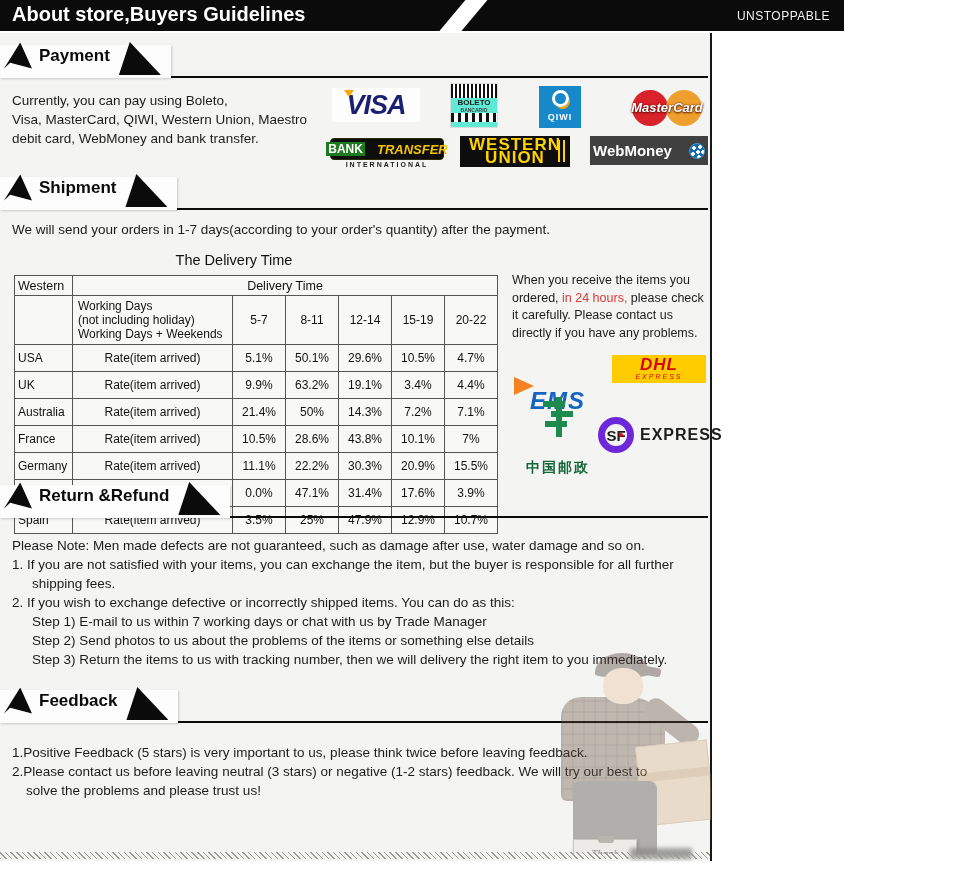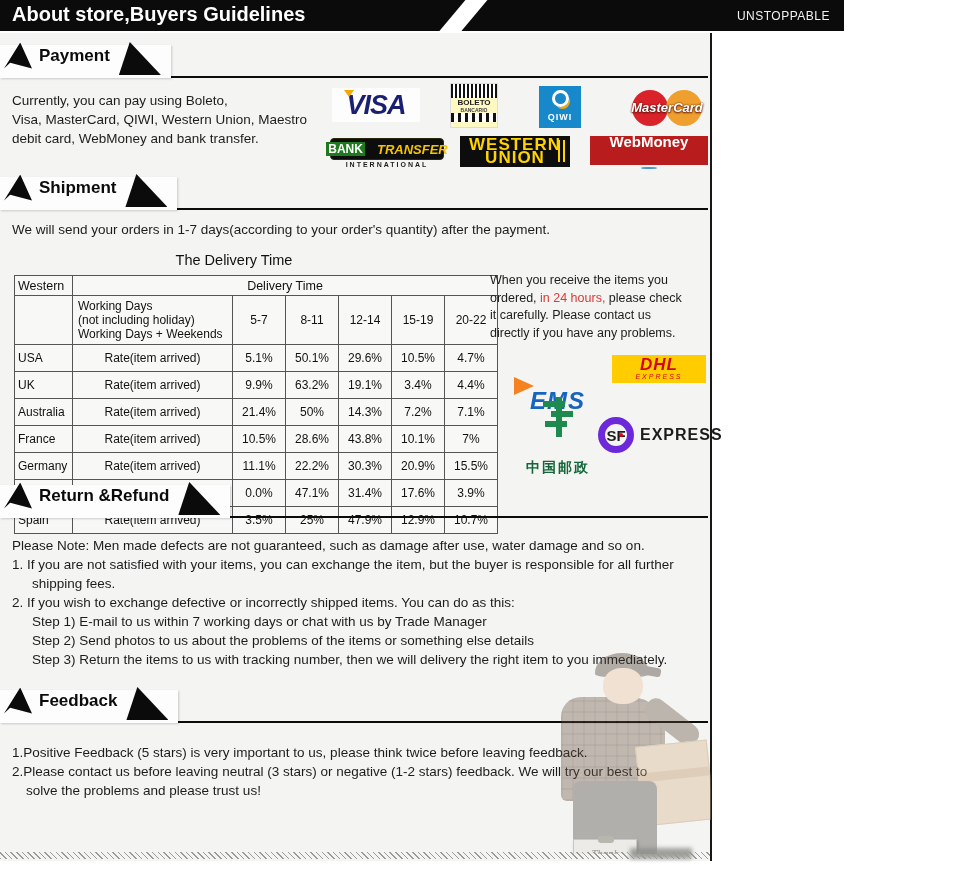--- a/index.html
+++ b/index.html
@@ -26,56 +26,56 @@
   .prewrap { white-space:pre-line; }
   .hang { padding-left:14px; text-indent:-14px; }
   .hang2 { padding-left:20px; text-indent:-20px; }
 
   
   #paylogos { position:absolute; left:325px; top:50px; width:384px; height:100px; }
   .plogo { position:absolute; }
   .visa { left:7px; top:5px; width:88px; height:34px; background:#fdfdfd; text-align:center; }
   .visa .vtxt { font-size:27px; font-weight:bold; font-style:italic; color:#1a1f71; letter-spacing:-1px; line-height:34px; }
   .visa .vflame { position:absolute; left:12px; top:2px; width:10px; height:7px; background:#f7a600; clip-path:polygon(0 0,100% 0,50% 100%); }
-  .boleto { left:125px; top:0; width:48px; height:45px; background:#fef9c3; border:1px solid #ddd; text-align:center; overflow:hidden; }
+  .boleto { left:125px; top:0; width:48px; height:45px; background:#5eead4; border:1px solid #ddd; text-align:center; overflow:hidden; }
   .bars { height:14px; background:repeating-linear-gradient(90deg,#111 0 2px,#fff 2px 4px); }
   .bars.b2 { height:9px; background:repeating-linear-gradient(90deg,#111 0 3px,#fff 3px 7px); }
   .boleto .bl1 { font-size:8px; font-weight:bold; line-height:9px; letter-spacing:0; }
   .boleto .bl2 { font-size:5px; font-weight:bold; color:#444; line-height:6px; }
   .qiwi { left:214px; top:3px; width:42px; height:42px; background:#1788c9; text-align:center; }
   .qiwi .qring { display:inline-block; margin-top:4px; width:17px; height:17px; border:3px solid #fff; border-radius:50%; box-shadow:2px 3px 0 -1px #f7a600; }
   .qiwi .qtxt { font-size:9px; font-weight:bold; color:#fff; letter-spacing:1px; margin-top:1px; }
   .mastercard { left:303px; top:6px; width:78px; height:38px; }
   .mc-c { position:absolute; top:1px; width:36px; height:36px; border-radius:50%; }
   .mc-red { left:4px; background:#d9222a; }
   .mc-org { right:4px; background:#ee9f2d; }
   .mc-txt { position:absolute; left:0; right:0; top:11px; text-align:center; font-size:13px; font-weight:bold; font-style:italic; color:#fff; text-shadow:0 1px 2px #5a1208, 0 0 2px #5a1208; }
   .banktransfer { left:5px; top:55px; width:114px; height:30px; }
   .bt-band { height:22px; background:#0d0d0d; border-radius:4px; border:1px solid #2a2a0a; display:flex; align-items:center; justify-content:center; gap:12px; }
   .bt-bank { color:#fff; font-weight:bold; font-size:12px; background:#1e7a1e; padding:0 2px; }
   .bt-transfer { color:#f5c400; font-weight:bold; font-style:italic; font-size:13px; }
   .bt-intl { text-align:center; font-size:7px; font-weight:bold; letter-spacing:2px; color:#1c1c1c; margin-top:1px; }
   .westernunion { left:135px; top:53px; width:110px; height:31px; background:#0d0d0d; text-align:center; padding-top:2px; position:absolute; }
   .wu-l { color:#ffd200; font-weight:bold; font-size:17px; letter-spacing:1px; line-height:13px; }
   .wu-bars { position:absolute; right:5px; top:4px; width:7px; height:22px; border-left:2px solid #ffd200; border-right:2px solid #ffd200; }
-  .webmoney { left:265px; top:53px; width:118px; height:29px; background:#b91c1c; display:flex; align-items:center; justify-content:center; gap:17px;flex-direction:column; }
+  .webmoney { left:265px; top:53px; width:118px; height:29px; background:#404040; display:flex; align-items:center; justify-content:center; gap:17px; }
   .wm-txt { color:#fff; font-size:15px; font-weight:bold; }
   .wm-globe { width:16px; height:16px; border-radius:50%; background:radial-gradient(circle 2px at 4px 4px,#fff 95%,transparent), radial-gradient(circle 2px at 10px 3px,#fff 95%,transparent), radial-gradient(circle 2px at 13px 8px,#fff 95%,transparent), radial-gradient(circle 2px at 8px 8px,#fff 95%,transparent), radial-gradient(circle 2px at 3px 10px,#fff 95%,transparent), radial-gradient(circle 2px at 9px 13px,#fff 95%,transparent), #0a6ab5; border:1px solid #4c96cf; }
 
   
   #dtable { position:absolute; left:14px; top:242px; border-collapse:collapse; font-size:12px; color:#111; }
   #dtable td { border:1px solid #555; text-align:center; vertical-align:middle; padding:1px 3px; height:27px; background:#f8f8f6; }
   #dtable .hrow td { height:20px; font-size:12.5px; }
   #dtable .c-country { width:58px; text-align:left; }
   #dtable .c-label { width:160px; }
   #dtable .c-day { width:53px; }
   #dtable .wd-cell { text-align:left; font-size:12px; line-height:14px; padding:3px 5px; }
 
   
-  #shipnote { position:absolute; left:490px; top:239px; width:196px; font-size:12.5px; line-height:17.5px; color:#1c1c1c; }
+  #shipnote { position:absolute; left:512px; top:239px; width:196px; font-size:12.5px; line-height:17.5px; color:#1c1c1c; }
   #shipnote .red { color:#d93a36; }
   #carriers { position:absolute; left:512px; top:318px; width:198px; height:130px; }
   .ems { position:absolute; left:2px; top:6px; display:flex; align-items:center; }
   .ems-wing { width:0; height:0; border-top:9px solid transparent; border-bottom:9px solid transparent; border-left:20px solid #f58220; margin-right:-4px; }
   .ems-txt { font-size:24px; font-weight:bold; font-style:italic; color:#1565c0; letter-spacing:1px;margin-top:30px; }
   .dhl { position:absolute; left:100px; top:4px; width:94px; height:28px; background:#ffcc00; text-align:center; padding-top:1px; }
   .dhl-txt { color:#d40511; font-weight:bold; font-style:italic; font-size:17px; line-height:17px; letter-spacing:1px; }
   .dhl-sub { color:#d40511; font-style:italic; font-size:7px; letter-spacing:2px; }
   .chinapost { position:absolute; left:6px; top:46px; width:80px; text-align:center; }
   .cp-emblem { display:inline-block; width:34px; height:40px; background:

